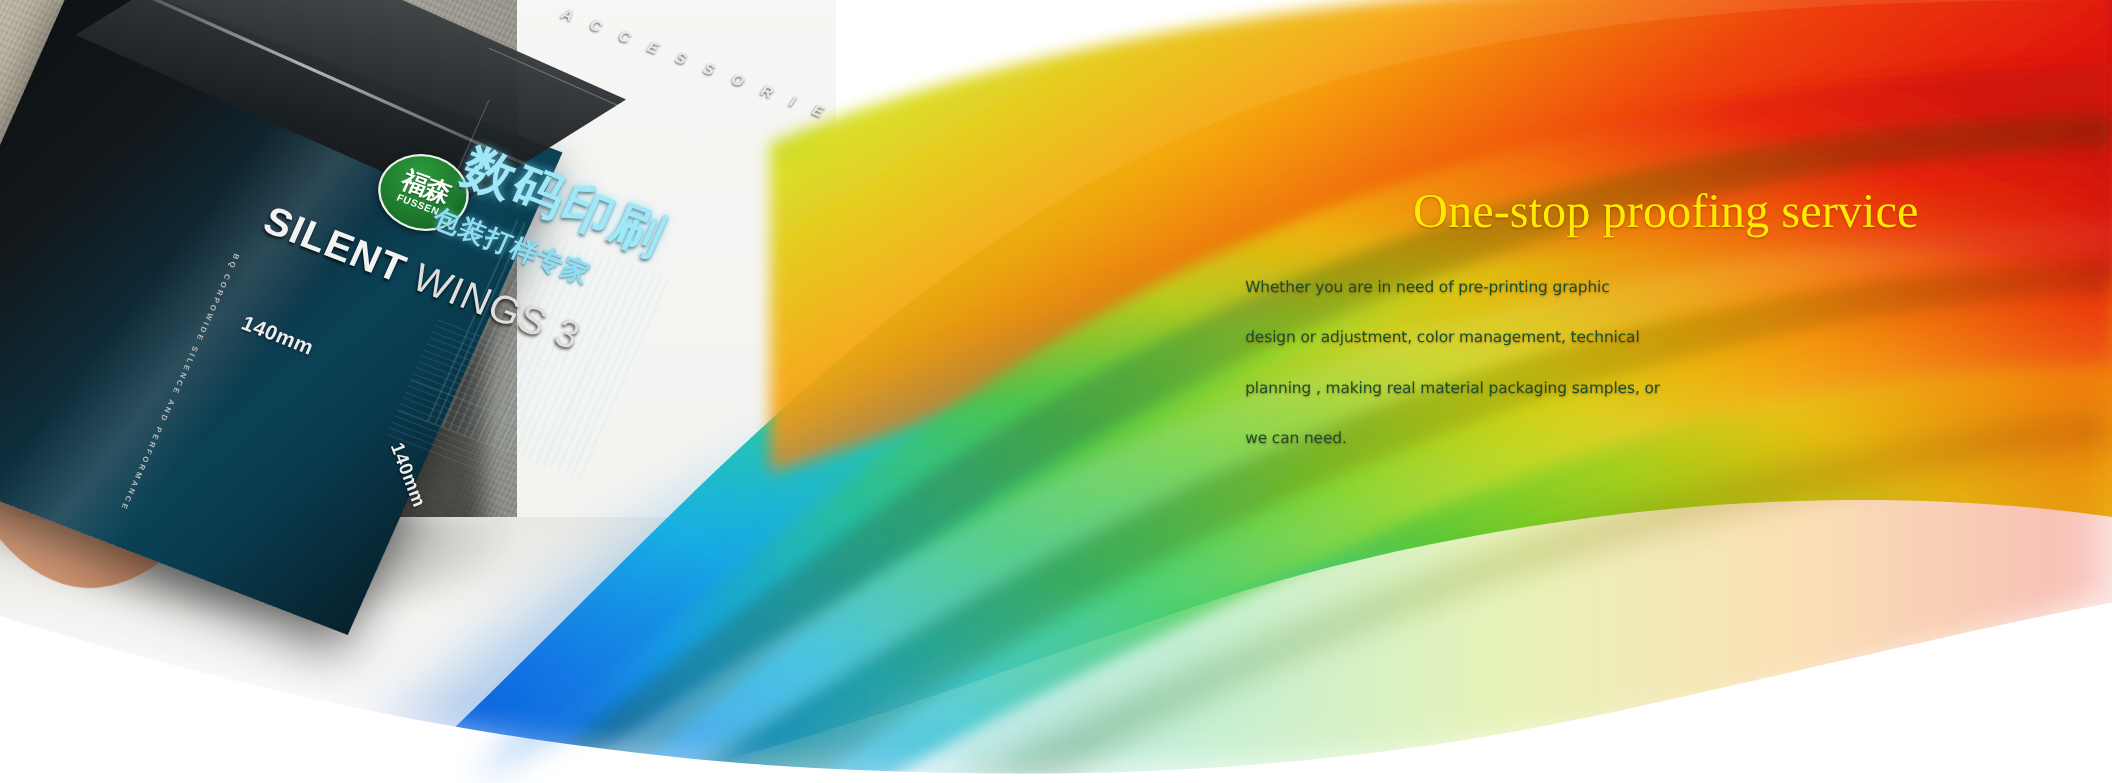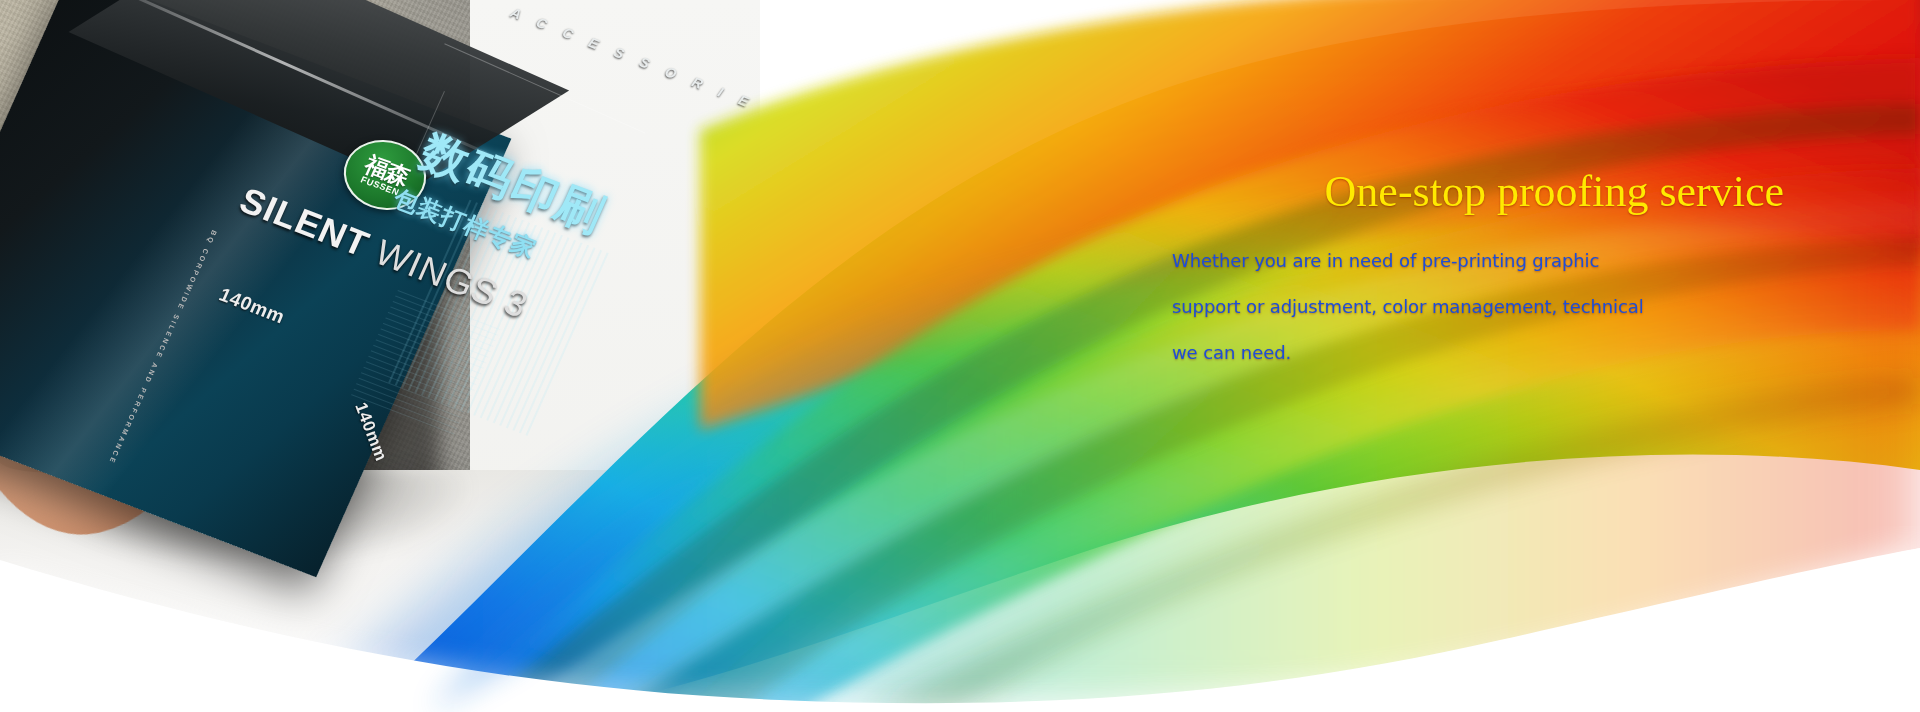--- a/index.html
+++ b/index.html
@@ -191,38 +191,38 @@
     background:repeating-linear-gradient(0deg,rgba(170,230,250,.22) 0 1px,rgba(0,0,0,0) 1px 6px);
     opacity:.6;filter:blur(.4px);
   }
 
   
   .wave-layer{position:absolute;left:0;top:0;width:1920px;height:712px;}
   .wave-layer svg{display:block;}
 
   
   .copy{
-    position:absolute;left:1172px;top:168px;width:690px;
+    position:absolute;left:1132px;top:168px;width:690px;
   }
   .headline{
     margin:0;
     color:#ffea00;
     font-family:"Liberation Serif",serif;
     font-size:44px;font-weight:400;line-height:1.1;
     text-align:right;
     padding-right:78px;
     text-shadow:0 1px 2px rgba(120,0,0,.45);
   }
   .body-lines{
     margin:22px 0 0 0;padding:0;list-style:none;
   }
   .body-lines li{
-    color:#1d4ed8;
+    color:#14532d;
     font-family:"DejaVu Sans",sans-serif;
-    font-size:18px;
+    font-size:14px;
     font-weight:400;
     line-height:46px;
     letter-spacing:-0.1px;
     white-space:nowrap;
     text-shadow:0 1px 2px rgba(130,25,0,.45);
   }
 </style>
 </head>
 <body>
 
@@ -386,18 +386,19 @@
                C 1360,712 1120,722 880,716 C 560,708 250,664 0,612 Z" fill="#ffffff" opacity=".8" filter="url(#soft2)"></path>
 
       <path d="M 430,712 C 520,600 640,500 800,420 C 700,470 600,560 520,660 Z" fill="#1a7ae0" opacity=".35" filter="url(#soft2)"></path>
     </svg>
   </div>
 
   <div class="copy">
     <h2 class="headline">One-stop proofing service</h2>
     <ul class="body-lines">
       <li>Whether you are in need of pre-printing graphic</li>
-      <li>support or adjustment, color management, technical</li>
+      <li>design or adjustment, color management, technical</li>
+      <li>planning , making real material packaging samples, or</li>
       <li>we can need.</li>
     </ul>
   </div>
 
 </div>
 
 </body></html>

